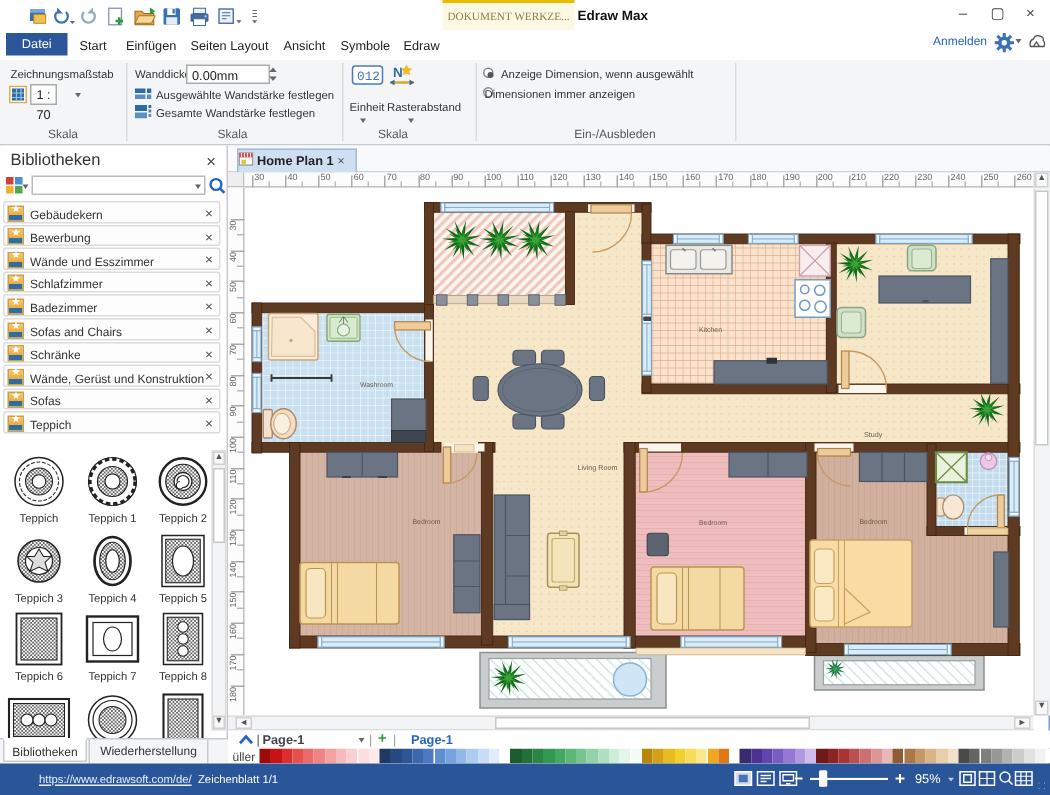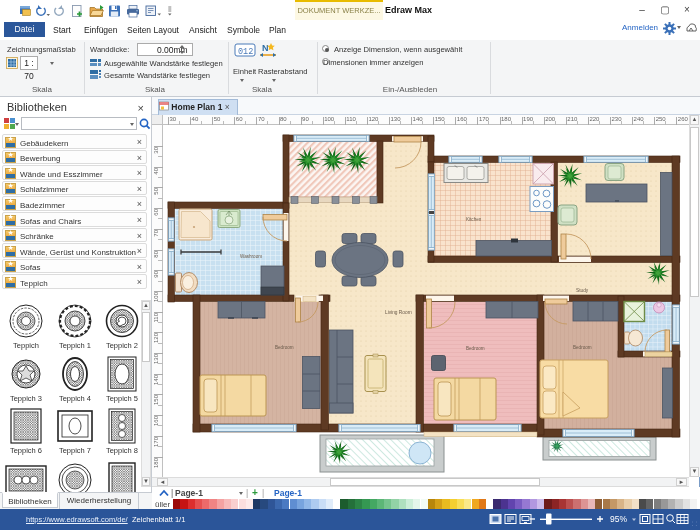--- a/index.html
+++ b/index.html
@@ -1,18 +1,18 @@
 <!DOCTYPE html>
 <html><head><meta charset="utf-8"><style>
 * { margin:0; padding:0; box-sizing:border-box; }
 html,body { width:700px; height:530px; font-family:"Liberation Sans", sans-serif; background:#fff; overflow:hidden; position:relative; }
 #win { position:absolute; inset:0; border:1px solid #7a9cc6; border-top:1px solid #4a7ebb; }
 
 #title { position:absolute; left:0; top:0; width:700px; height:20px; background:#fff; }
-#doctab { position:absolute; left:295px; top:0; width:88px; height:20px; background:#fdf8e3; border-top:2.5px solid #e8bb00; color:#8a8148; font-size:7.5px; line-height:18px; text-align:center; }
+#doctab { position:absolute; left:295px; top:0; width:88px; height:20px; background:#fdf8e3; border-top:2.5px solid #e8bb00; color:#8a8148; font-size:7.5px; line-height:18px; text-align:center;font-family:Liberation Serif, serif; }
 #apptitle { position:absolute; left:385px; top:5px; font-size:9px; color:#111; font-weight:bold; }
 .winbtn { position:absolute; top:0; width:30px; height:20px; color:#444; font-size:10px; text-align:center; line-height:20px; }
 
 #menubar { position:absolute; left:0; top:20px; width:700px; height:20px; background:#fff; }
 #datei { position:absolute; left:4px; top:2px; width:41px; height:15px; background:#2b579a; color:#fff; font-size:8.5px; text-align:center; line-height:15px; }
 .mi { position:absolute; top:1px; height:18px; color:#222; font-size:8.5px; line-height:18px; }
 #ctxtab { position:absolute; left:293px; top:0px; width:91px; height:20px; background:#fffef2; border:1px solid #d9d2a7; border-bottom:none; color:#7c7a46; font-size:8.5px; text-align:center; line-height:19px; }
 #anmelden { position:absolute; left:622px; top:23px; font-size:8px; color:#2464c4; }
 
 #ribbon { position:absolute; left:0; top:40px; width:700px; height:57px; background:#f4f5f6; border-bottom:1px solid #c6cbd2; }
@@ -100,21 +100,21 @@
 <div class="winbtn" style="left:672px">×</div>
 </div>
 
 <div id="menubar">
 <div id="datei">Datei</div>
 <span class="mi" style="left:53px">Start</span>
 <span class="mi" style="left:84px">Einfügen</span>
 <span class="mi" style="left:127px">Seiten Layout</span>
 <span class="mi" style="left:189px">Ansicht</span>
 <span class="mi" style="left:227px">Symbole</span>
-<span class="mi" style="left:269px">Plan</span>
+<span class="mi" style="left:269px">Edraw</span>
 </div>
 <div id="anmelden">Anmelden</div>
 <svg width="13" height="13" viewBox="0 0 13 13" style="position:absolute;left:663px;top:22px">
 <g fill="#3a70b8">
       <circle cx="6.5" cy="6.5" r="4.2"></circle>
 <rect x="5.5" y="0" width="2" height="3"></rect>
       <rect x="5.5" y="10" width="2" height="3"></rect>
 <rect x="0" y="5.5" width="3" height="2"></rect>
       <rect x="10" y="5.5" width="3" height="2"></rect>
 <rect x="5.5" y="0" width="2" height="3" transform="rotate(45 6.5 6.5)"></rect>
@@ -134,21 +134,21 @@
 <svg width="12" height="12" viewBox="0 0 12 12" style="position:absolute;left:6px;top:17px">
       <rect x="0.5" y="0.5" width="11" height="11" fill="#fdf4dc" stroke="#caa24a" stroke-width="0.8"></rect>
       <rect x="2" y="2" width="8" height="8" fill="#2e6da4"></rect>
       <path d="M2,5 h8 M2,8 h8 M5,2 v8 M8,2 v8" stroke="#9cc0e0" stroke-width="0.8"></path>
     </svg>
 <div class="combo" style="left:20px;top:16px;width:18px;height:14px;line-height:13px;text-align:center">1 : 70</div>
 <div class="caret" style="left:50px;top:22px"></div>
 <div class="rlbl" style="left:2px">Skala</div>
 <div class="rsep" style="left:84px"></div>
 <span class="rtx" style="left:90px;top:5px">Wanddicke:</span>
-<div class="combo" style="left:137px;top:3px;width:56px;height:13px;line-height:12px;padding-left:19px">0.00mm</div>
+<div class="combo" style="left:124px;top:3px;width:56px;height:13px;line-height:12px;padding-left:3px">0.00mm</div>
 <svg width="8" height="13" viewBox="0 0 8 13" style="position:absolute;left:178px;top:3px">
       <path d="M4,2 l2.5,3 h-5 z" fill="#666"></path>
       <path d="M4,11 l-2.5,-3 h5 z" fill="#666"></path>
     </svg>
 <svg width="11" height="9" viewBox="0 0 11 9" style="position:absolute;left:90px;top:18px">
       <rect x="0" y="1" width="7" height="3" fill="#2e6da4"></rect>
       <rect x="0" y="5" width="7" height="3" fill="#5b8fc0"></rect>
       <rect x="8" y="1" width="3" height="3" fill="#2e6da4"></rect>
       <rect x="8" y="5" width="3" height="3" fill="#5b8fc0"></rect>
     </svg>

